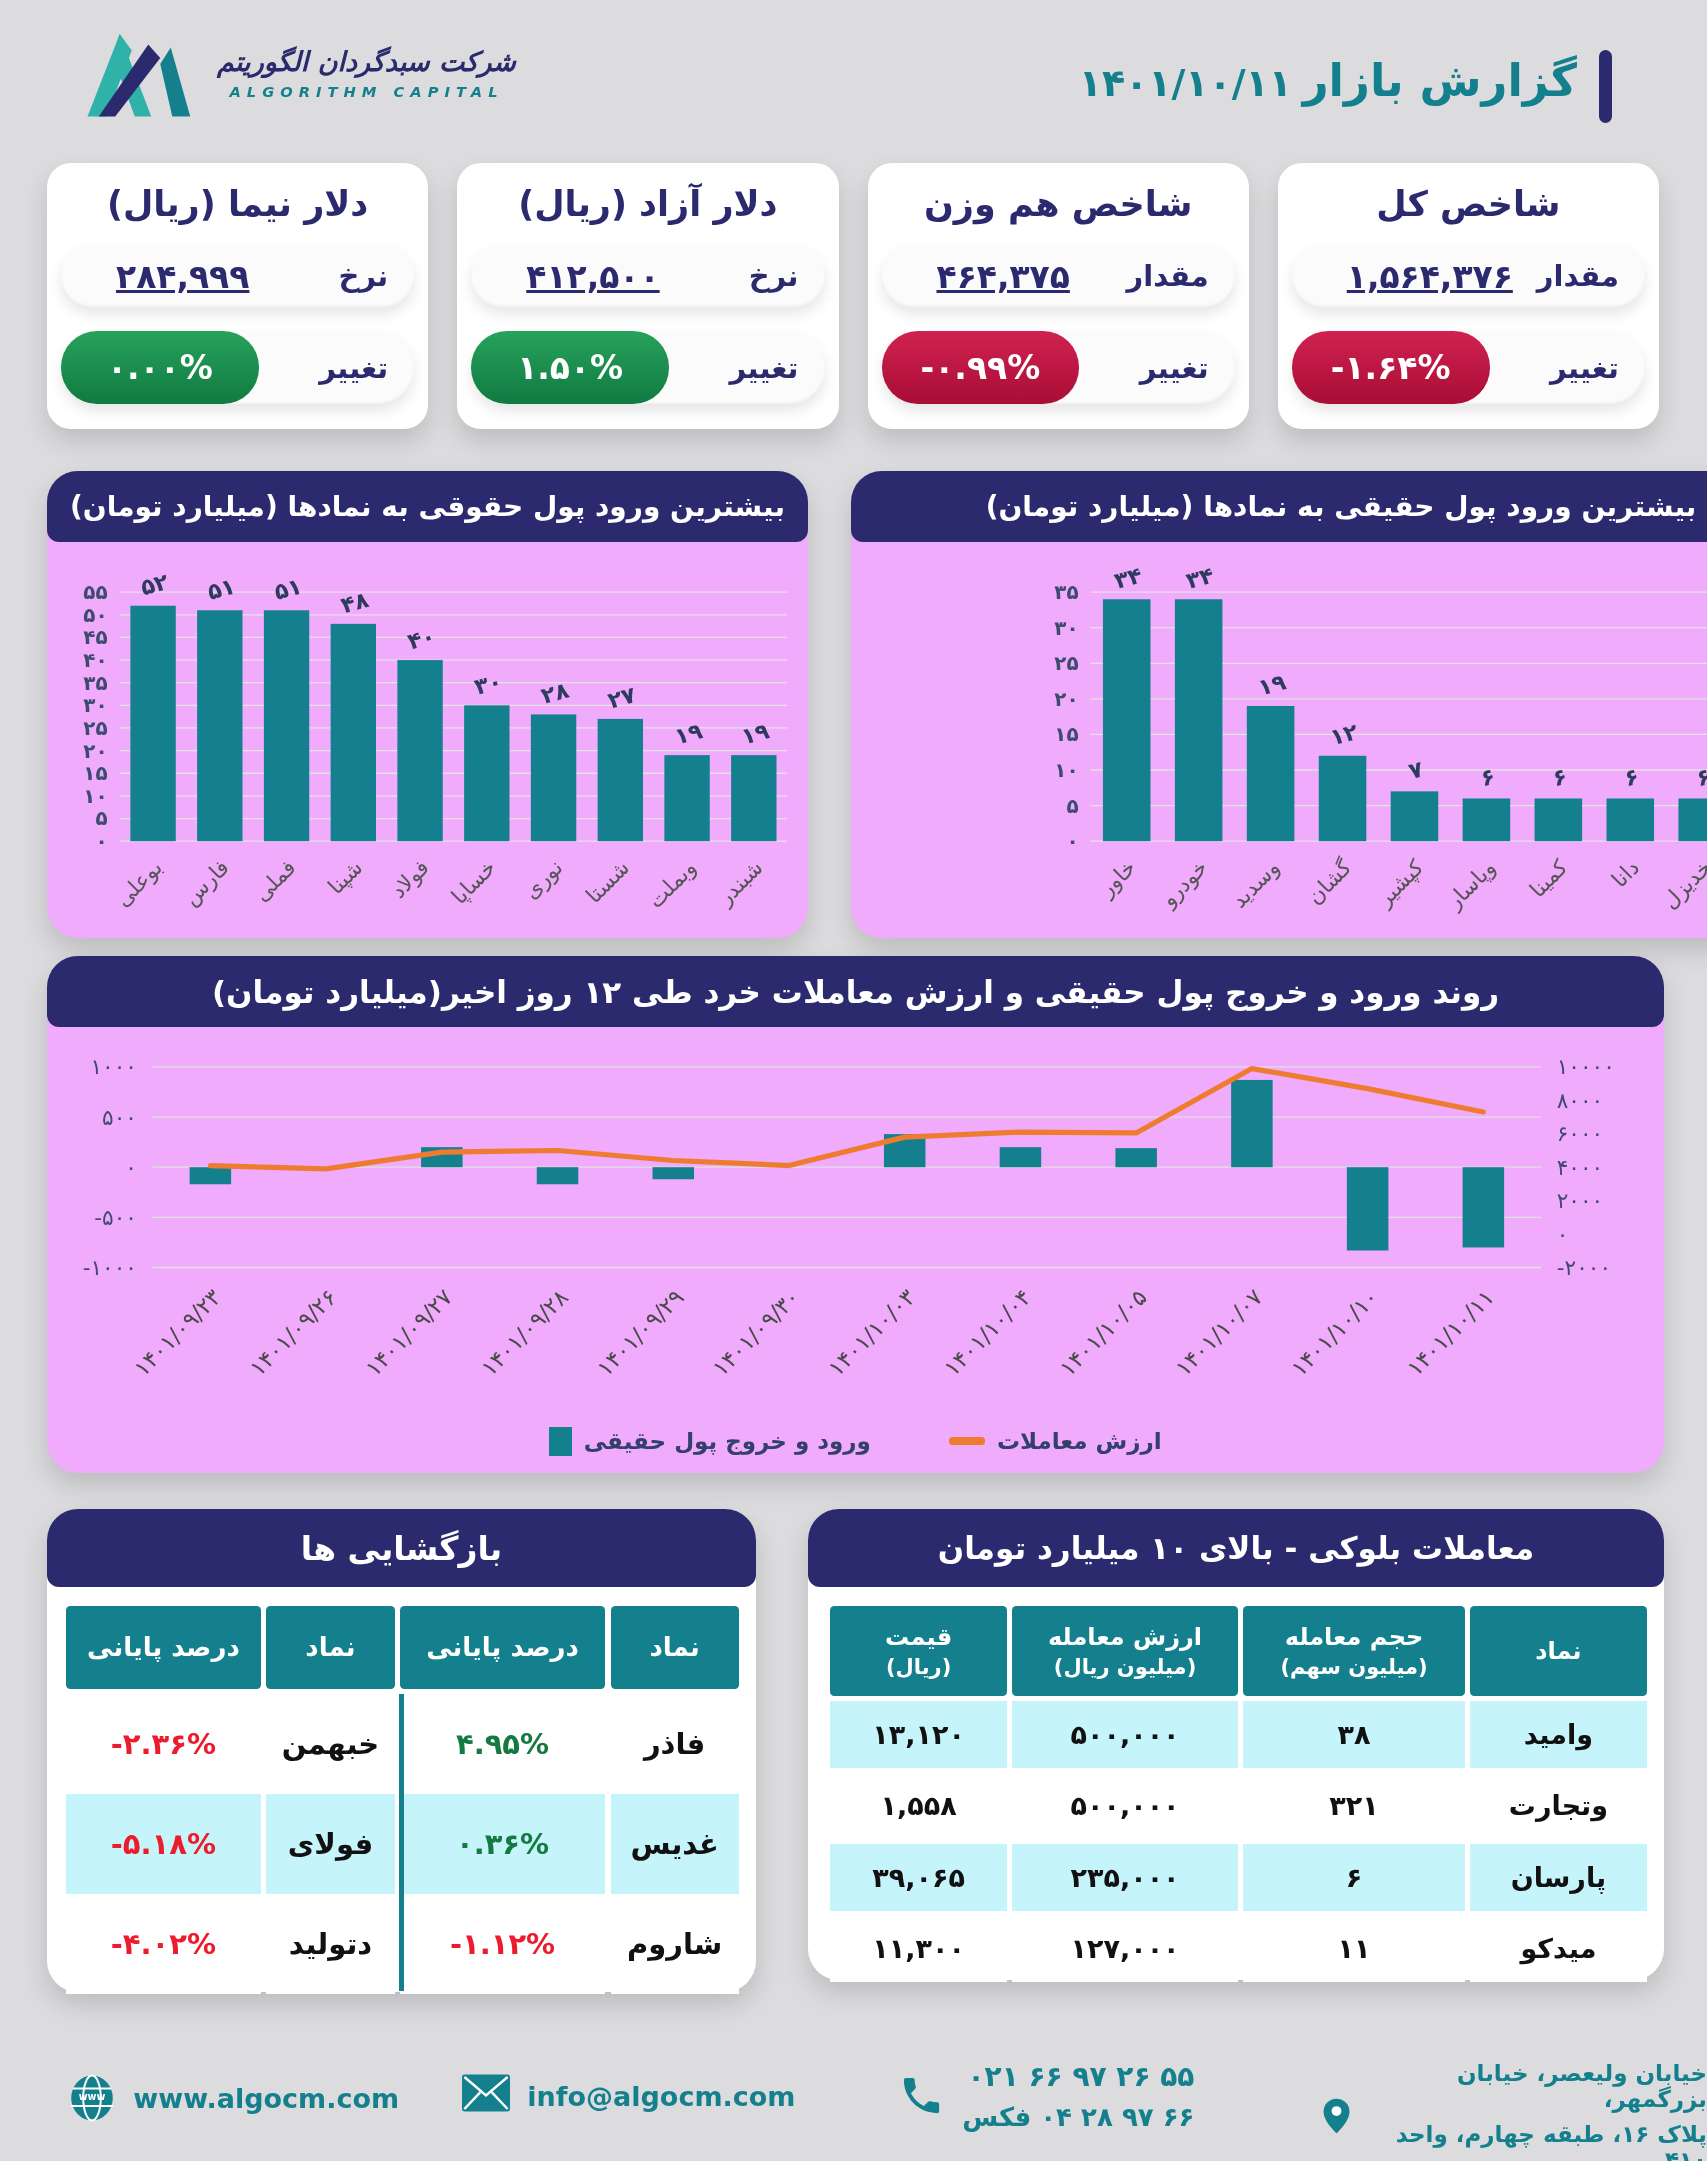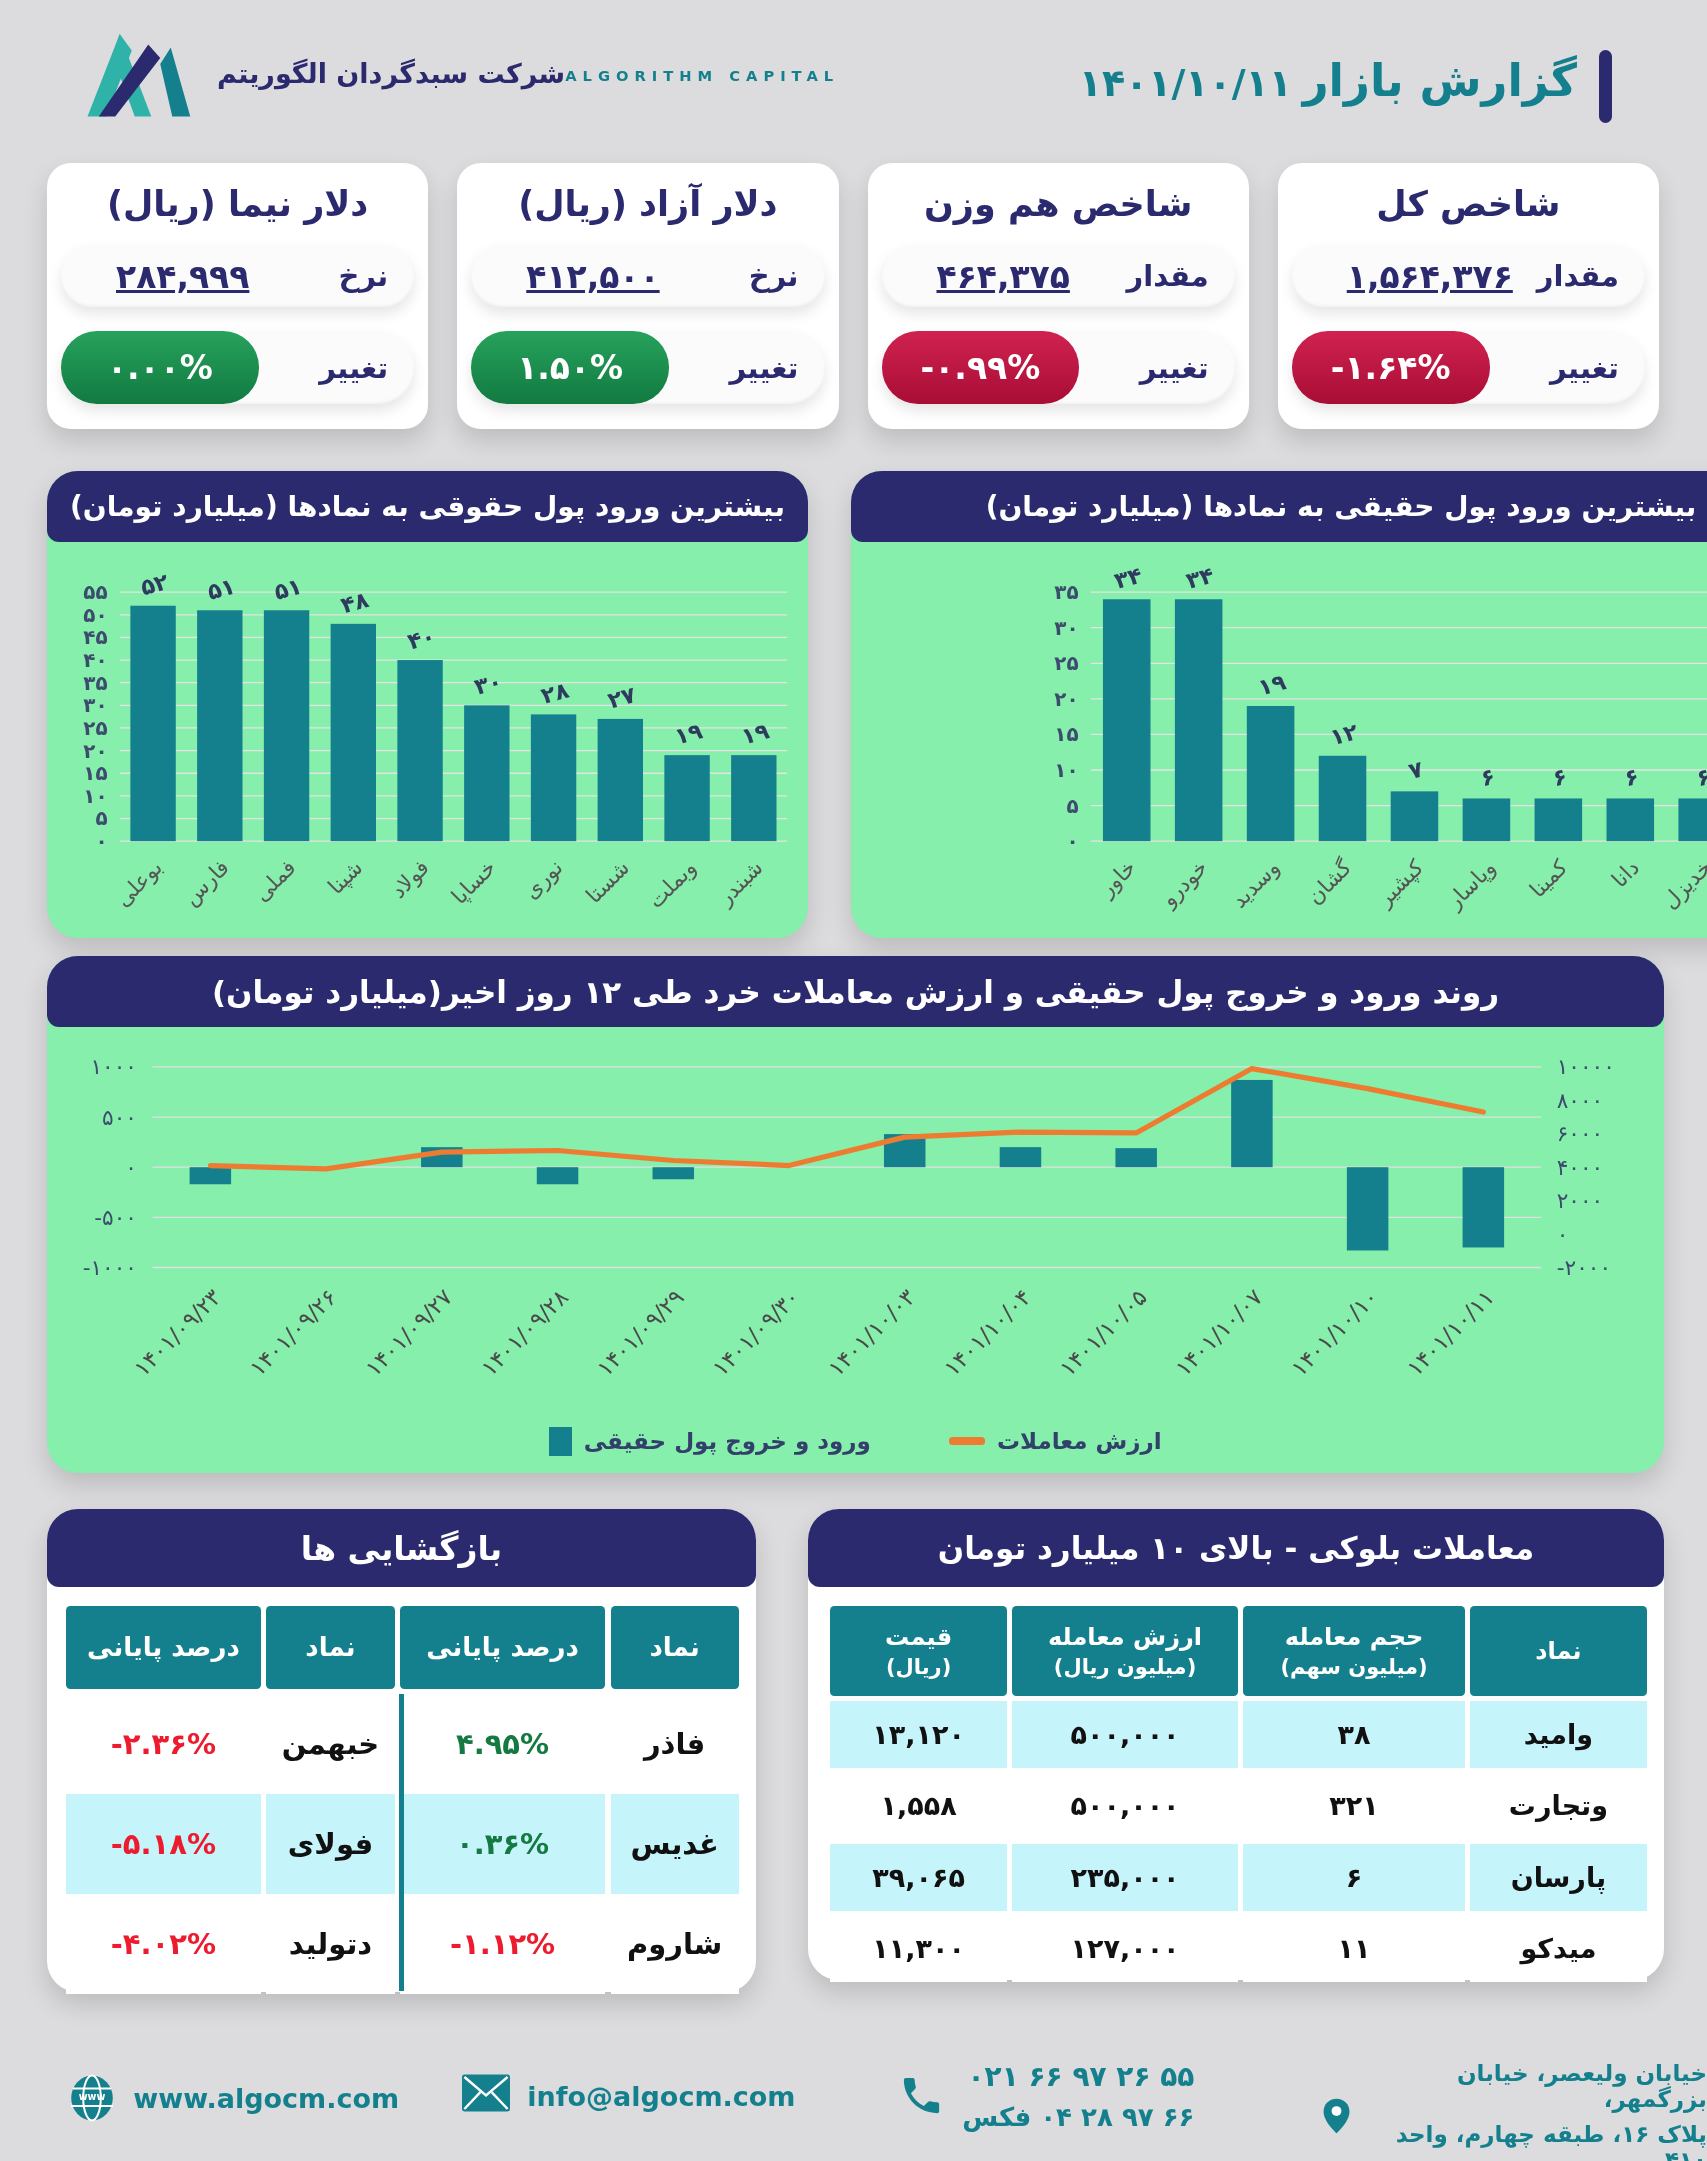--- a/index.html
+++ b/index.html
@@ -3,21 +3,21 @@
 <meta charset="utf-8">
 <style>
   html,body{margin:0;padding:0;background:#cfcfd1;}
   .page{position:relative;width:1708px;height:2162px;background:#dcdcde;overflow:hidden;
         font-family:"DejaVu Sans",sans-serif;direction:rtl;}
   .ltr{direction:ltr;unicode-bidi:isolate;}
   svg{direction:ltr;}
 
   
   .logo{position:absolute;left:76px;top:28px;display:flex;flex-direction:row;direction:ltr;align-items:center;gap:12px;}
-  .logo-text{display:flex;flex-direction:row;align-items:center;}
+  .logo-text{display:flex;flex-direction:column;align-items:center;font-style:italic;}
   .logo-fa{font-size:27px;font-weight:bold;color:#2b2a6e;}
   .logo-en{font-size:14.7px;font-weight:bold;color:#15808d;letter-spacing:6px;margin-top:5.2px;}
   .title-accent{position:absolute;right:95px;top:50px;width:13px;height:73px;background:#2b2a6e;border-radius:7px;}
   .report-title{position:absolute;right:130px;top:54px;font-size:45px;font-weight:bold;color:#15808d;}
   .report-date{position:absolute;right:415px;top:61px;font-size:38px;font-weight:bold;color:#15808d;}
 
   
   .stats{position:absolute;top:163px;left:48px;right:48px;display:flex;gap:29px;}
   .stat-card{flex:1;height:266px;background:#fff;border-radius:24px;box-shadow:0 12px 24px rgba(0,0,0,.14);
              padding:14px 14px;box-sizing:border-box;}
@@ -31,21 +31,21 @@
               box-shadow:0 7px 14px rgba(0,0,0,.10), inset 0 -1.7px 2.6px rgba(0,0,0,.04);
               display:flex;align-items:center;}
   .change-row .lbl{font-size:29px;font-weight:bold;color:#2b2a6e;padding-right:26px;}
   .change-pill{position:absolute;left:0;top:0;bottom:0;width:56%;border-radius:36px;
                display:flex;align-items:center;justify-content:center;
                color:#fff;font-size:33px;font-weight:bold;}
   .change-pill.red{background:linear-gradient(180deg,#d02250,#a80d35);}
   .change-pill.green{background:linear-gradient(180deg,#27a25c,#117a41);}
 
   
-  .chart-card{position:absolute;background:#86efac;border-radius:31px;box-shadow:0 12px 26px rgba(0,0,0,.15);}
+  .chart-card{position:absolute;background:#f0abfc;border-radius:31px;box-shadow:0 12px 26px rgba(0,0,0,.15);}
   .chart-header{height:71px;background:#2b2a6e;border-radius:31px 31px 12px 12px;
                 display:flex;align-items:center;justify-content:center;
                 color:#fff;font-weight:bold;font-size:28px;}
   #card-legal{left:48px;top:471px;width:761px;height:467px;}
   #card-real{left:852px;top:471px;width:980px;height:467px;}
   #card-trend{left:48px;top:956px;width:1617px;height:517px;}
   #card-trend .chart-header{font-size:31px;}
   .chart-body{position:absolute;left:0;right:0;top:71px;bottom:0;}
   #trend-body{bottom:67px;}
   .trend-legend{position:absolute;bottom:17.3px;left:0;right:0;display:flex;direction:ltr;

